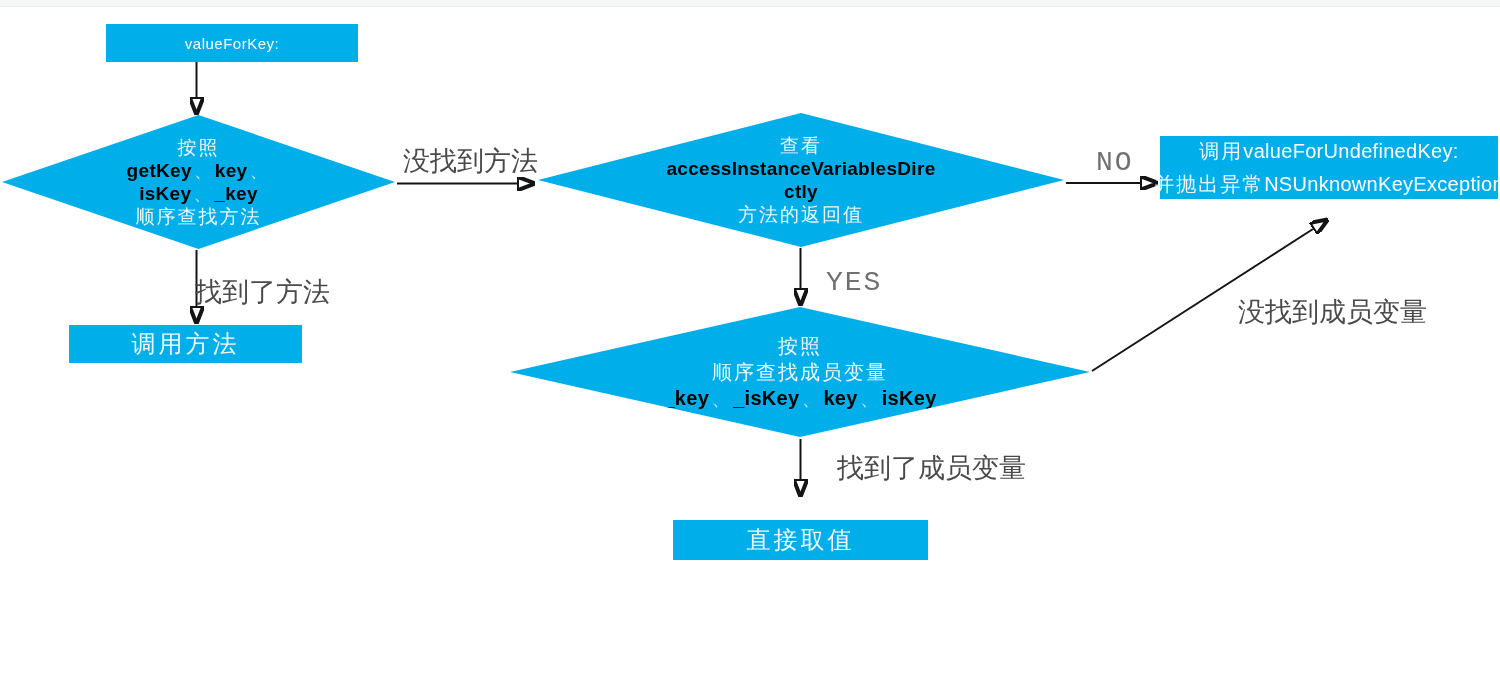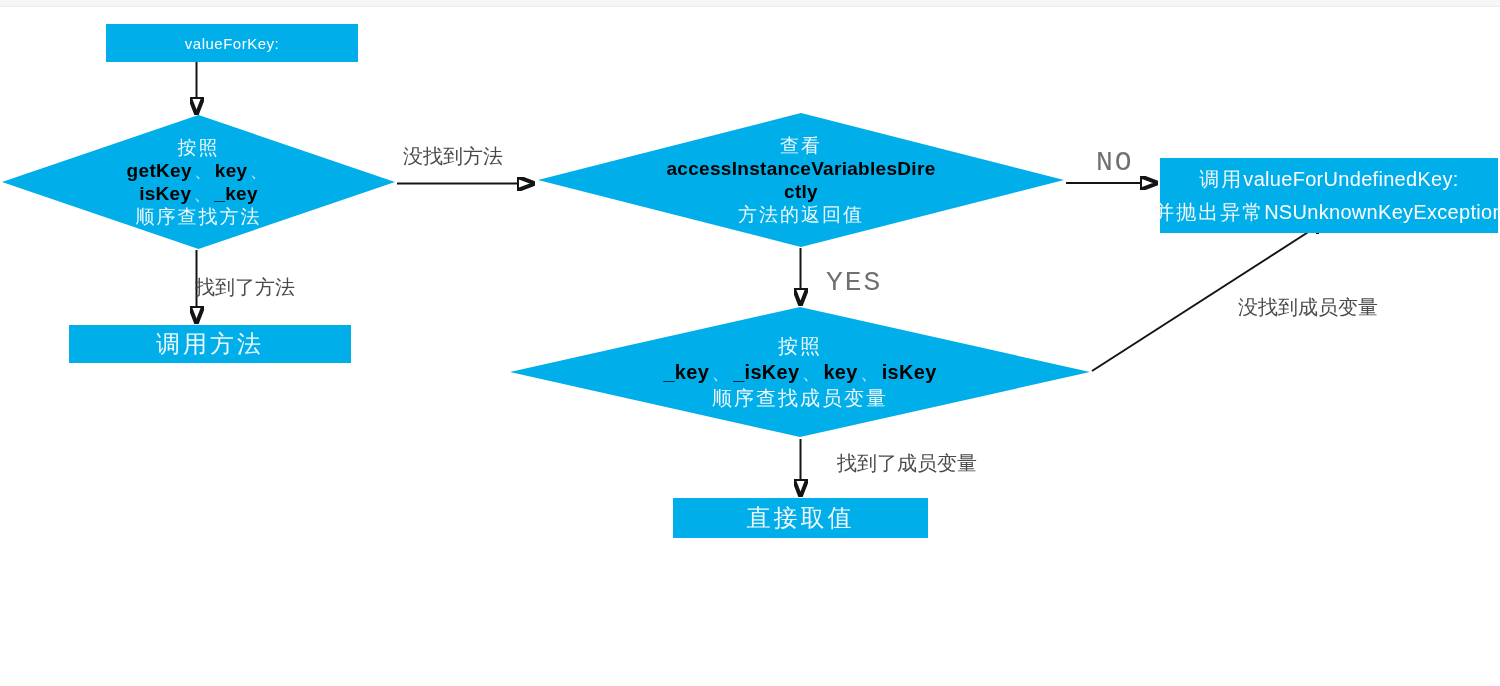--- a/index.html
+++ b/index.html
@@ -45,34 +45,34 @@
   .tline{white-space:nowrap;}
 
   
   .seg-cjk{color:#eff8fb;font-family:"Liberation Serif","DejaVu Serif",serif;letter-spacing:2px;}
   .seg-latin{color:#000000;font-family:"Liberation Sans","DejaVu Sans",sans-serif;font-weight:600;letter-spacing:.3px;}
   .seg-sep{color:#b9e4f5;font-family:"Liberation Sans","DejaVu Sans",sans-serif;padding:0 2px;}
   .seg-latinw{color:#ffffff;font-family:"Liberation Sans","DejaVu Sans",sans-serif;font-weight:500;letter-spacing:.3px;}
 
   #n-start{left:70px;top:24px;width:252px;height:38px;
     color:#fdffff;font-size:15px;letter-spacing:.5px;margin-left:36px;}
-  #n-call{left:69px;top:325px;width:282px;height:38px;}
-  #n-direct{left:673px;top:498px;width:255px;height:40px;}
-  #n-undef{left:1160px;top:158px;width:338px;height:75px;
+  #n-call{left:69px;top:325px;width:233px;height:38px;}
+  #n-direct{left:673px;top:520px;width:255px;height:40px;}
+  #n-undef{left:1160px;top:136px;width:338px;height:63px;
     flex-direction:column;font-size:20px;line-height:33px;}
   .cjk-big{color:#eff8fb;font-family:"Liberation Serif","DejaVu Serif",serif;
     font-size:24px;letter-spacing:3px;}
 
   #d1{left:2px;top:115px;width:393px;height:134px;}
   #d2{left:538px;top:113px;width:526px;height:134px;text-decoration:underline;}
   #d3{left:510px;top:307px;width:580px;height:130px;}
 
   .elabel{
     position:absolute;white-space:nowrap;
-    color:var(--label-gray);font-size:20px;
+    color:var(--label-gray);font-size:27px;
   }
   .elabel.en{color:var(--yesno-gray);font-size:28px;letter-spacing:2px;font-family:Liberation Mono, monospace;}
   #lbl-no-method{left:403px;top:143px;}
   #lbl-found-method{left:195px;top:274px;}
   #lbl-no{left:1096px;top:147px;}
   #lbl-yes{left:826px;top:267px;}
   #lbl-no-ivar{left:1238px;top:294px;}
   #lbl-found-ivar{left:837px;top:450px;}
 </style>
 </head>
@@ -125,22 +125,22 @@
   <div class="node-rect" id="n-undef">
     <div>
         <div class="tline"><span class="seg-cjk">调用</span><span class="seg-latinw">valueForUndefinedKey:</span></div>
         <div class="tline"><span class="seg-cjk">并抛出异常</span><span class="seg-latinw">NSUnknownKeyException</span></div>
       </div>
   </div>
 
   <div class="diamond" id="d3">
     <div class="dtext lg">
         <div class="tline"><span class="seg-cjk">按照</span></div>
+        <div class="tline"><span class="seg-cjk">顺序查找成员变量</span></div>
         <div class="tline"><span class="seg-latin">_key</span><span class="seg-sep">、</span><span class="seg-latin">_isKey</span><span class="seg-sep">、</span><span class="seg-latin">key</span><span class="seg-sep">、</span><span class="seg-latin">isKey</span></div>
-        <div class="tline"><span class="seg-cjk">顺序查找成员变量</span></div>
       </div>
   </div>
 
   <div class="node-rect" id="n-direct">
     <span class="cjk-big">直接取值</span>
   </div>
 
   <span class="elabel" id="lbl-no-method">没找到方法</span>
   <span class="elabel" id="lbl-found-method">找到了方法</span>
   <span class="elabel en" id="lbl-no">NO</span>

